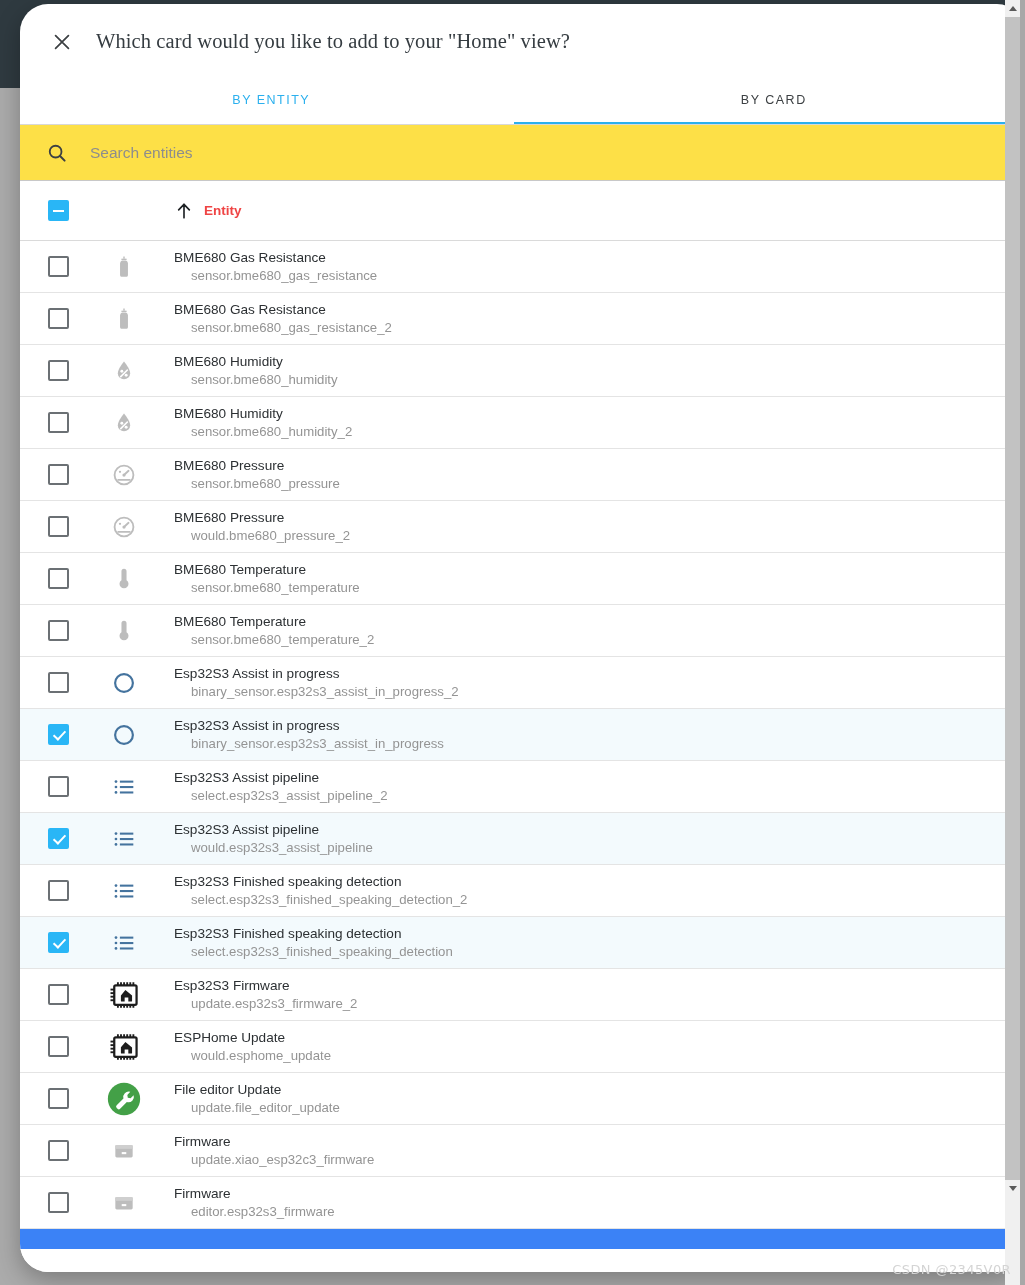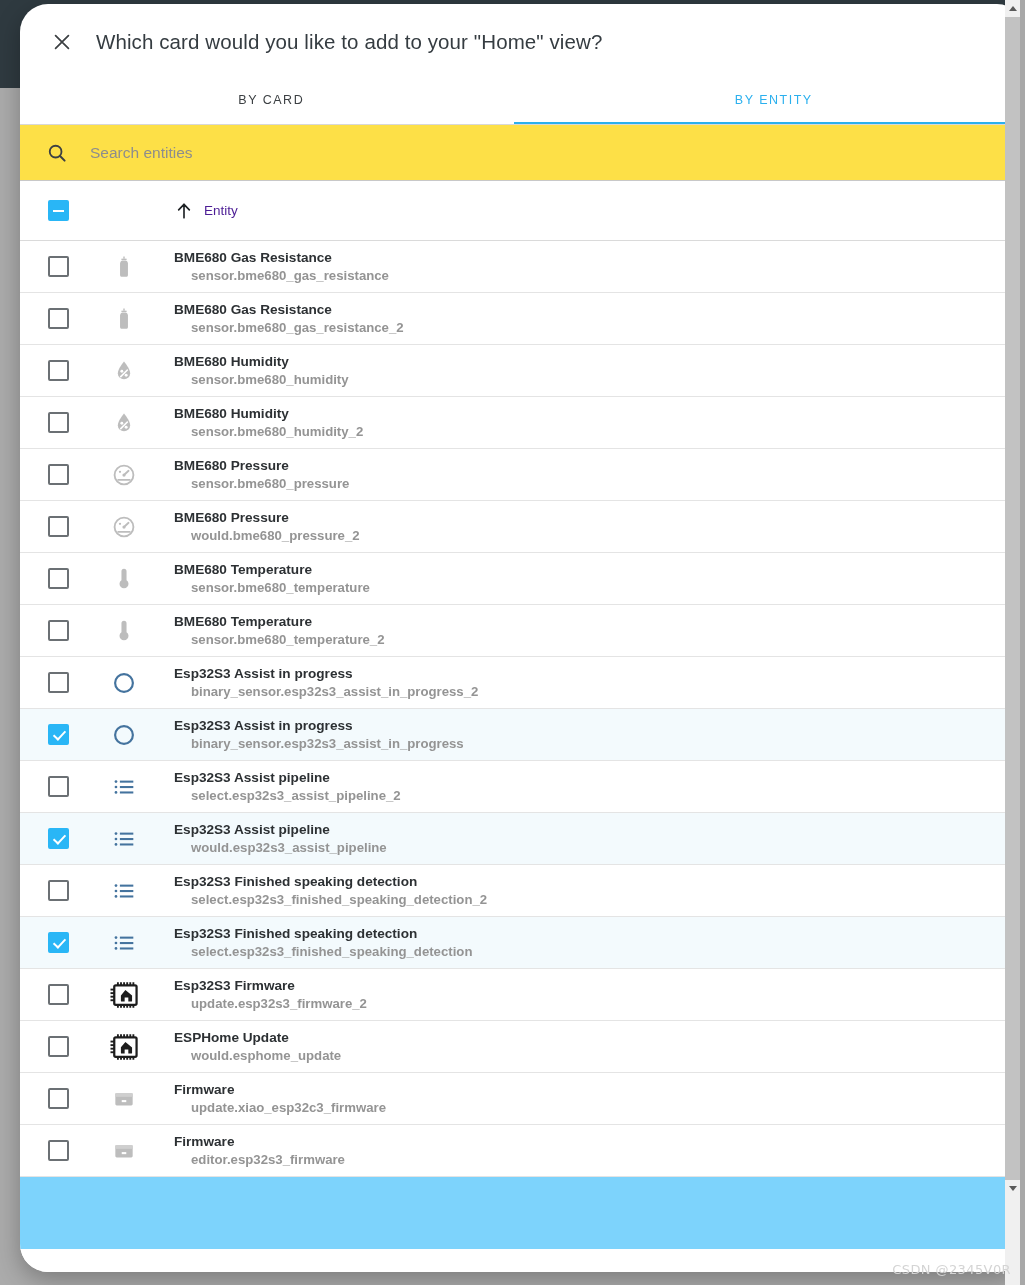--- a/index.html
+++ b/index.html
@@ -31,20 +31,21 @@
     border-radius: 28px 28px 28px 28px;
     overflow: hidden;
     box-shadow: 0 8px 24px rgba(0,0,0,.28);
   }
 
   
   .dlg-header {
     display: flex; align-items: center;
     height: 72px;
     padding: 3px 0 0 20px;
+    font-family: Liberation Serif, serif;
   }
   .close-btn {
     width: 44px; height: 44px;
     display: flex; align-items: center; justify-content: center;
     border-radius: 50%;
     cursor: pointer;
     flex: 0 0 auto;
   }
   .close-btn svg { display: block; }
   .dlg-title {
@@ -115,21 +116,21 @@
   .cell-icon {
     width: 56px; flex: 0 0 56px;
     display: flex; align-items: center; justify-content: center;
   }
   .head-entity {
     display: flex; align-items: center; gap: 10px;
     margin-left: 22px;
     cursor: pointer;
   }
   .head-entity-label {
-    font-size: 13.5px; color: #4c1d95; font-weight: 400;
+    font-size: 13.5px; color: #ef4444; font-weight: 700;
   }
 
   
   .cb {
     width: 21px; height: 21px;
     border: 2px solid #6b7074;
     border-radius: 2px;
     background: #fff;
     cursor: pointer;
     position: relative;
@@ -153,22 +154,21 @@
     left: 3px; top: 7.5px;
     width: 11px; height: 2.4px;
     background: #fff;
   }
 
   
   .list-scroll {
     position: relative;
     height: 1008px;
     overflow: hidden;
-    background: #7dd3fc;
-    font-weight: bold;
+    background: #3b82f6;
   }
   .row {
     display: flex; align-items: center;
     height: 52px;
     border-bottom: 1px solid #e4e4e4;
     background: #fff;
     cursor: pointer;
   }
   .row.selected { background: #f3fafd; }
   .row-text { margin-left: 22px; overflow: hidden; }
@@ -272,22 +272,22 @@
   <div class="dlg-header">
     <div class="close-btn">
       <svg width="22" height="22" viewBox="0 0 24 24">
         <path d="M5 5 L19 19 M19 5 L5 19" stroke="#3c4043" stroke-width="1.9" stroke-linecap="round" fill="none"></path>
       </svg>
     </div>
     <div class="dlg-title">Which card would you like to add to your "Home" view?</div>
   </div>
 
   <div class="tabs">
+    <div class="tab active">BY ENTITY</div>
     <div class="tab">BY CARD</div>
-    <div class="tab active">BY ENTITY</div>
     <div class="tab-underline" style="left:494px; width:511px;"></div>
   </div>
   <div class="tabs-divider"></div>
 
   <div class="search-bar">
     <svg class="search-icon" width="22" height="22" viewBox="0 0 24 24">
       <circle cx="10.5" cy="10.5" r="6.4" fill="none" stroke="#3c4043" stroke-width="2"></circle>
       <path d="M15.3 15.3 L20.3 20.3" stroke="#3c4043" stroke-width="2.2" stroke-linecap="round"></path>
     </svg>
     <input class="search-input" type="text" placeholder="Search entities" style="">
@@ -606,20 +606,35 @@
           <div class="row-text">
             <div class="row-title">ESPHome Update</div>
             <div class="row-sub">would.esphome_update</div>
           </div>
         </div>
         <div class="row">
           <div class="cell-check">
             <div class="cb"></div>
           </div>
           <div class="cell-icon">
+            <svg width="38" height="38" viewBox="0 0 40 40">
+          <circle cx="20" cy="20" r="17" fill="#43a047"></circle>
+          <path d="M26.6 12.4a5.8 5.8 0 0 0-7.2 7.2l-7.1 7.1a1.9 1.9 0 0 0 0 2.7l.9.9a1.9 1.9 0 0 0 2.7 0l7.1-7.1a5.8 5.8 0 0 0 7.2-7.2l-3.3 3.3-2.9-.5-.5-2.9z" fill="#ffffff"></path>
+        </svg>
+          </div>
+          <div class="row-text">
+            <div class="row-title">File editor Update</div>
+            <div class="row-sub">update.file_editor_update</div>
+          </div>
+        </div>
+        <div class="row">
+          <div class="cell-check">
+            <div class="cb"></div>
+          </div>
+          <div class="cell-icon">
             <svg width="26" height="26" viewBox="0 0 24 24">
               <rect x="4" y="6.6" width="16" height="11.4" rx="1.3" fill="#bdbdbd"></rect>
                 <rect x="9.9" y="13" width="4.2" height="1.9" fill="#ffffff"></rect>
                 <rect x="4" y="6.6" width="16" height="3.4" fill="#cfcfcf"></rect>
             </svg>
           </div>
           <div class="row-text">
             <div class="row-title">Firmware</div>
             <div class="row-sub">update.xiao_esp32c3_firmware</div>
           </div>

